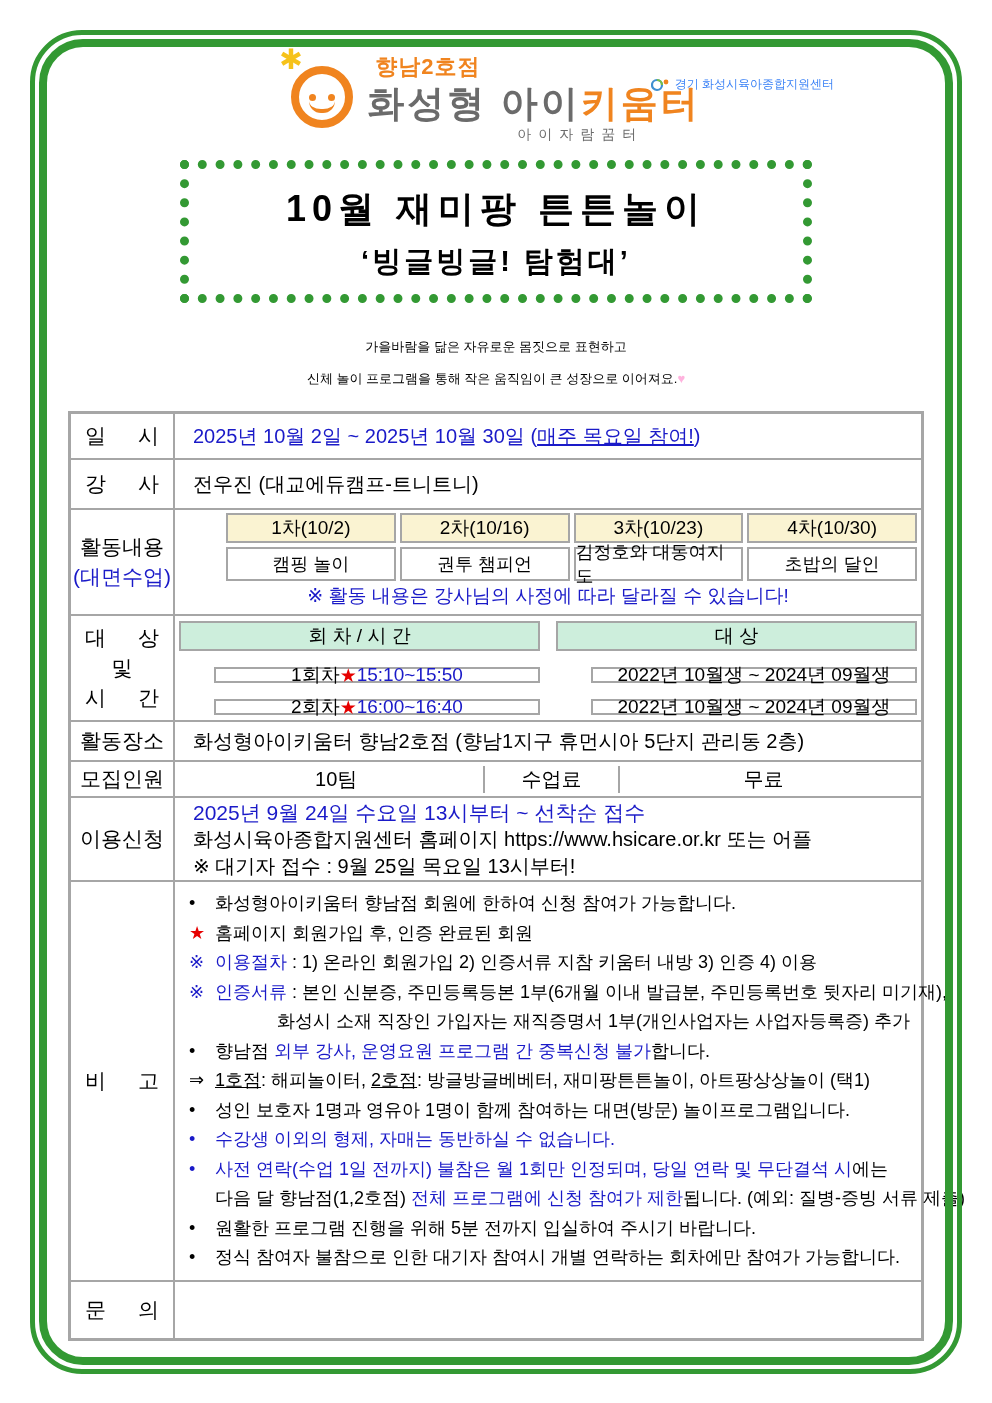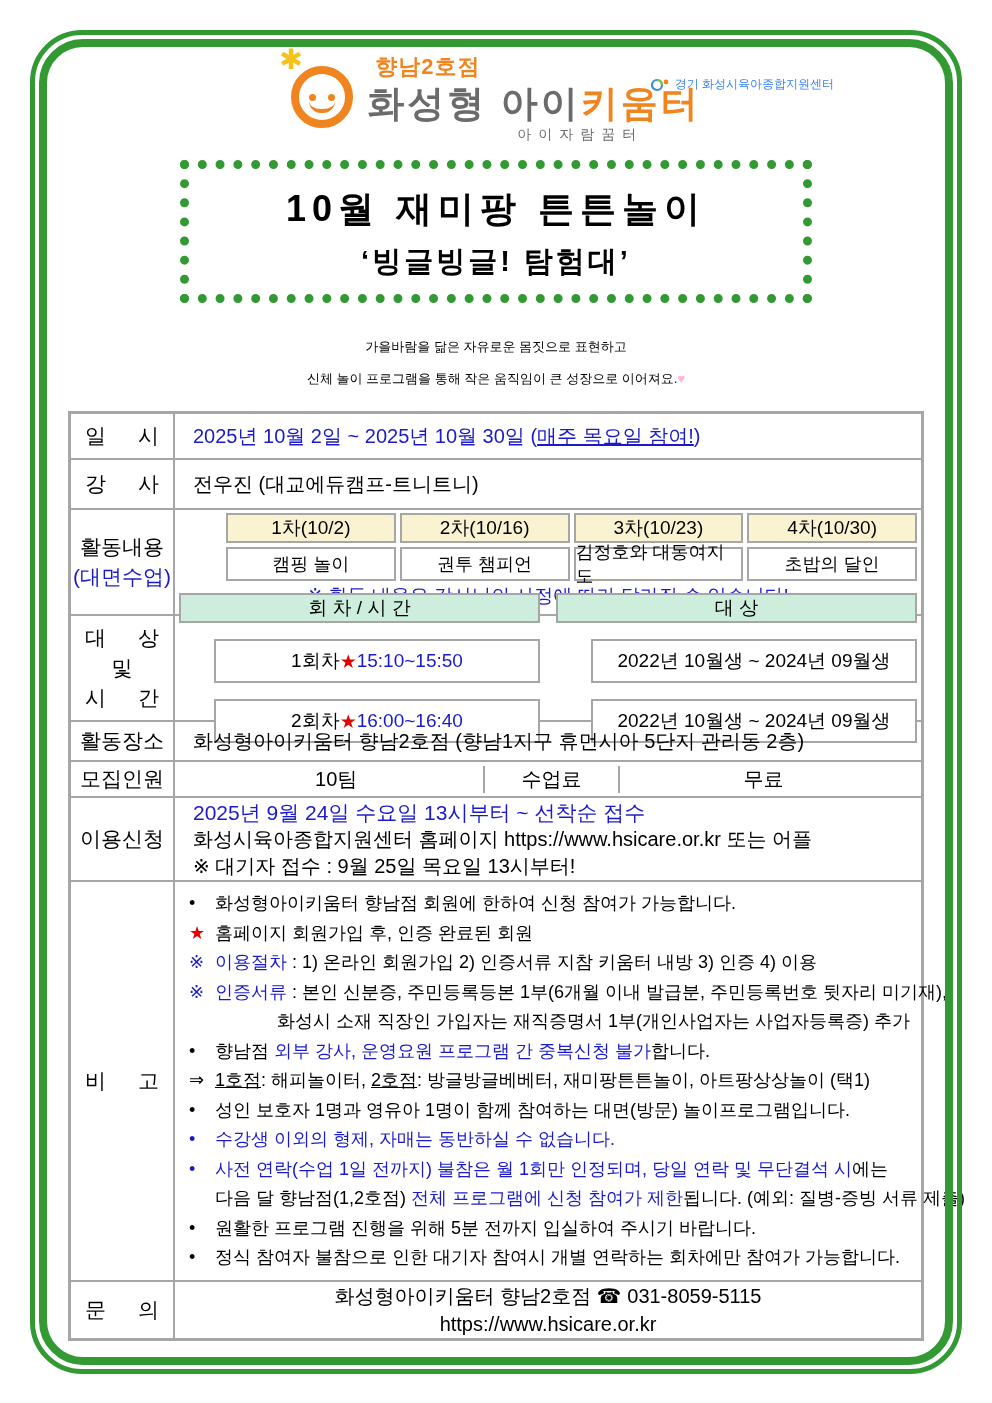--- a/index.html
+++ b/index.html
@@ -63,21 +63,21 @@
   .act-grid { display:grid; grid-template-columns:repeat(4,1fr); gap:4px;margin-left:47px; }
   .gcell { border:2px solid #a6a6a6; display:flex; align-items:center; justify-content:center;
     font-size:19px; height:30px; background:#fff; }
   .gcell.hdr { background:#faf3d2; }
   .gcell.name { height:34px; font-size:18px; }
   .note { height:32px; display:flex; align-items:center; justify-content:center; font-size:19px; }
 
   .tgt-grid { display:grid; grid-template-columns:1fr 1fr; gap:16px; }
   .tgt-grid .gcell { height:30px; }
   .tgt-grid .gcell.mint { background:#cdeedc; }
-  .tgt-grid .gcell.body { height:44px;margin-left:35px; }
+  .tgt-grid .gcell.body { height:16px;margin-left:35px; }
 
   .rec-cell { display:flex; align-items:center; justify-content:center; font-size:20px; }
   .rec-a { flex:0 0 41%; } .rec-b { flex:0 0 19%; border-left:2px solid #a6a6a6; border-right:2px solid #a6a6a6; }
   .rec-c { flex:1; }
 
   .apply-cell { flex-direction:column; align-items:flex-start; justify-content:center;
     line-height:27px; font-size:20px; }
   .apply-l1 { font-size:21px; }
 
   .remarks-cell { flex-direction:column; align-items:stretch; justify-content:center;
@@ -259,20 +259,16 @@
         </div>
     </div>
 
     <div class="t-row r-contact">
       <div class="t-label">
         <span class="spread">
             <span>문</span>
             <span>의</span>
           </span>
       </div>
-      <div class="t-cell contact-cell">
-        <div>화성형아이키움터 향남2호점 ☎ 031-8059-5115</div>
-        <div>https://www.hsicare.or.kr</div>
-      </div>
     </div>
 
   </div>
 </div>
 
 </body></html>

